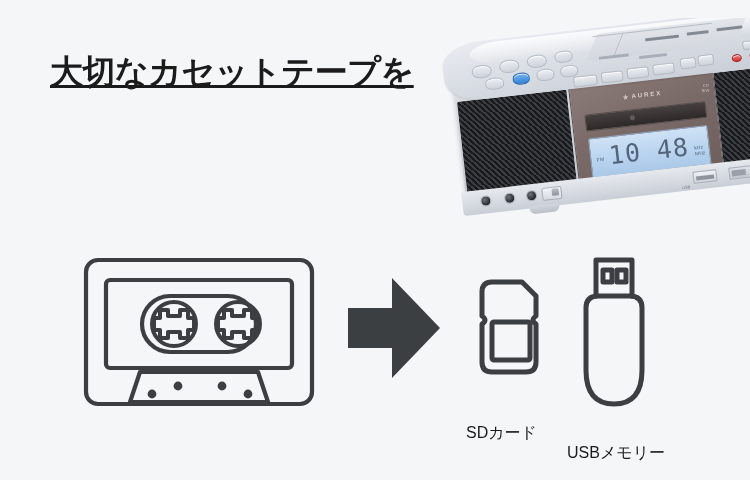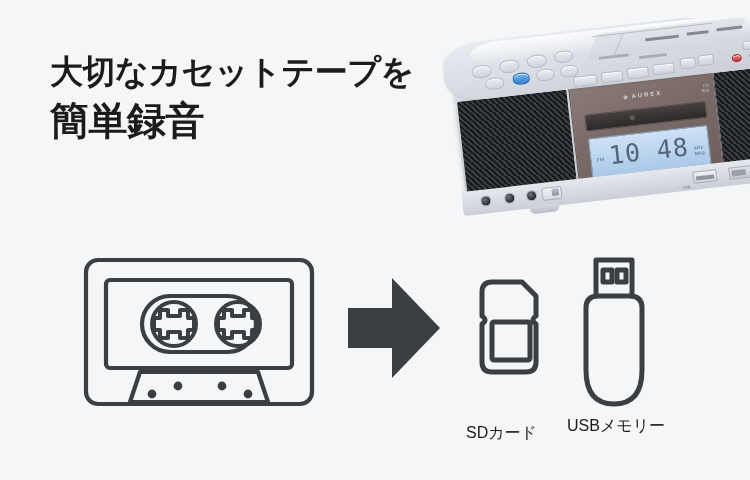--- a/index.html
+++ b/index.html
@@ -6,21 +6,21 @@
   body{
     width:750px;height:480px;overflow:hidden;
     background:#f4f6f8;
     font-family:"Liberation Sans","DejaVu Sans",sans-serif;
     -webkit-font-smoothing:antialiased;
   }
   #stage{position:relative;width:750px;height:480px;background:#f4f6f8;overflow:hidden;}
 
   
   .headline{position:absolute;left:50px;top:50px;width:420px;}
-  .hl-line{color:#1b1b1b;letter-spacing:-0.5px;white-space:nowrap;}
+  .hl-line{color:#1b1b1b;letter-spacing:-0.5px;white-space:nowrap;text-decoration:underline;}
   .hl-1{font-size:33px;font-weight:bold;line-height:44px;}
   .hl-2{font-size:31px;font-weight:600;line-height:44px;letter-spacing:-1px;}
   .hl-3{font-size:39px;font-weight:bold;line-height:50px;margin-top:2px;}
 
   
   .product{position:absolute;left:438px;top:18px;width:320px;height:222px;overflow:hidden;}
   .prod-inner{position:absolute;left:0;top:0;width:320px;height:222px;
     transform:rotate(-6.5deg);transform-origin:40% 55%;}
   .pbody{position:absolute;left:22px;top:52px;width:330px;height:128px;border-radius:5px;
     background:linear-gradient(180deg,#dfe2e7 0%,#cfd3da 35%,#c3c7cf 100%);
@@ -96,30 +96,29 @@
   svg{display:block;}
   .cassette-wrap{position:absolute;left:82px;top:8px;}
   .arrow-wrap{position:absolute;left:348px;top:30px;}
   .sd-wrap{position:absolute;left:478px;top:30px;}
   .usb-wrap{position:absolute;left:578px;top:8px;}
 
   
   .cap{position:absolute;font-size:16px;color:#1b1b1b;white-space:nowrap;}
   .cap-cassette{left:144px;top:423px;}
   .cap-sd{left:466px;top:423px;}
-  .cap-usb{left:567px;top:416px;}
+  .cap-usb{left:567px;top:443px;}
 </style>
 </head>
 <body>
 
 <div id="stage">
 
   <div class="headline">
     <div class="hl-line hl-1">大切なカセットテープを</div>
-    <div class="hl-line hl-3">簡単録音</div>
   </div>
 
   <div class="product">
     <div class="prod-inner">
       <div class="pbody"></div>
 
       <div class="grille left"></div>
       <div class="grille right"></div>
 
       <div class="centre">

